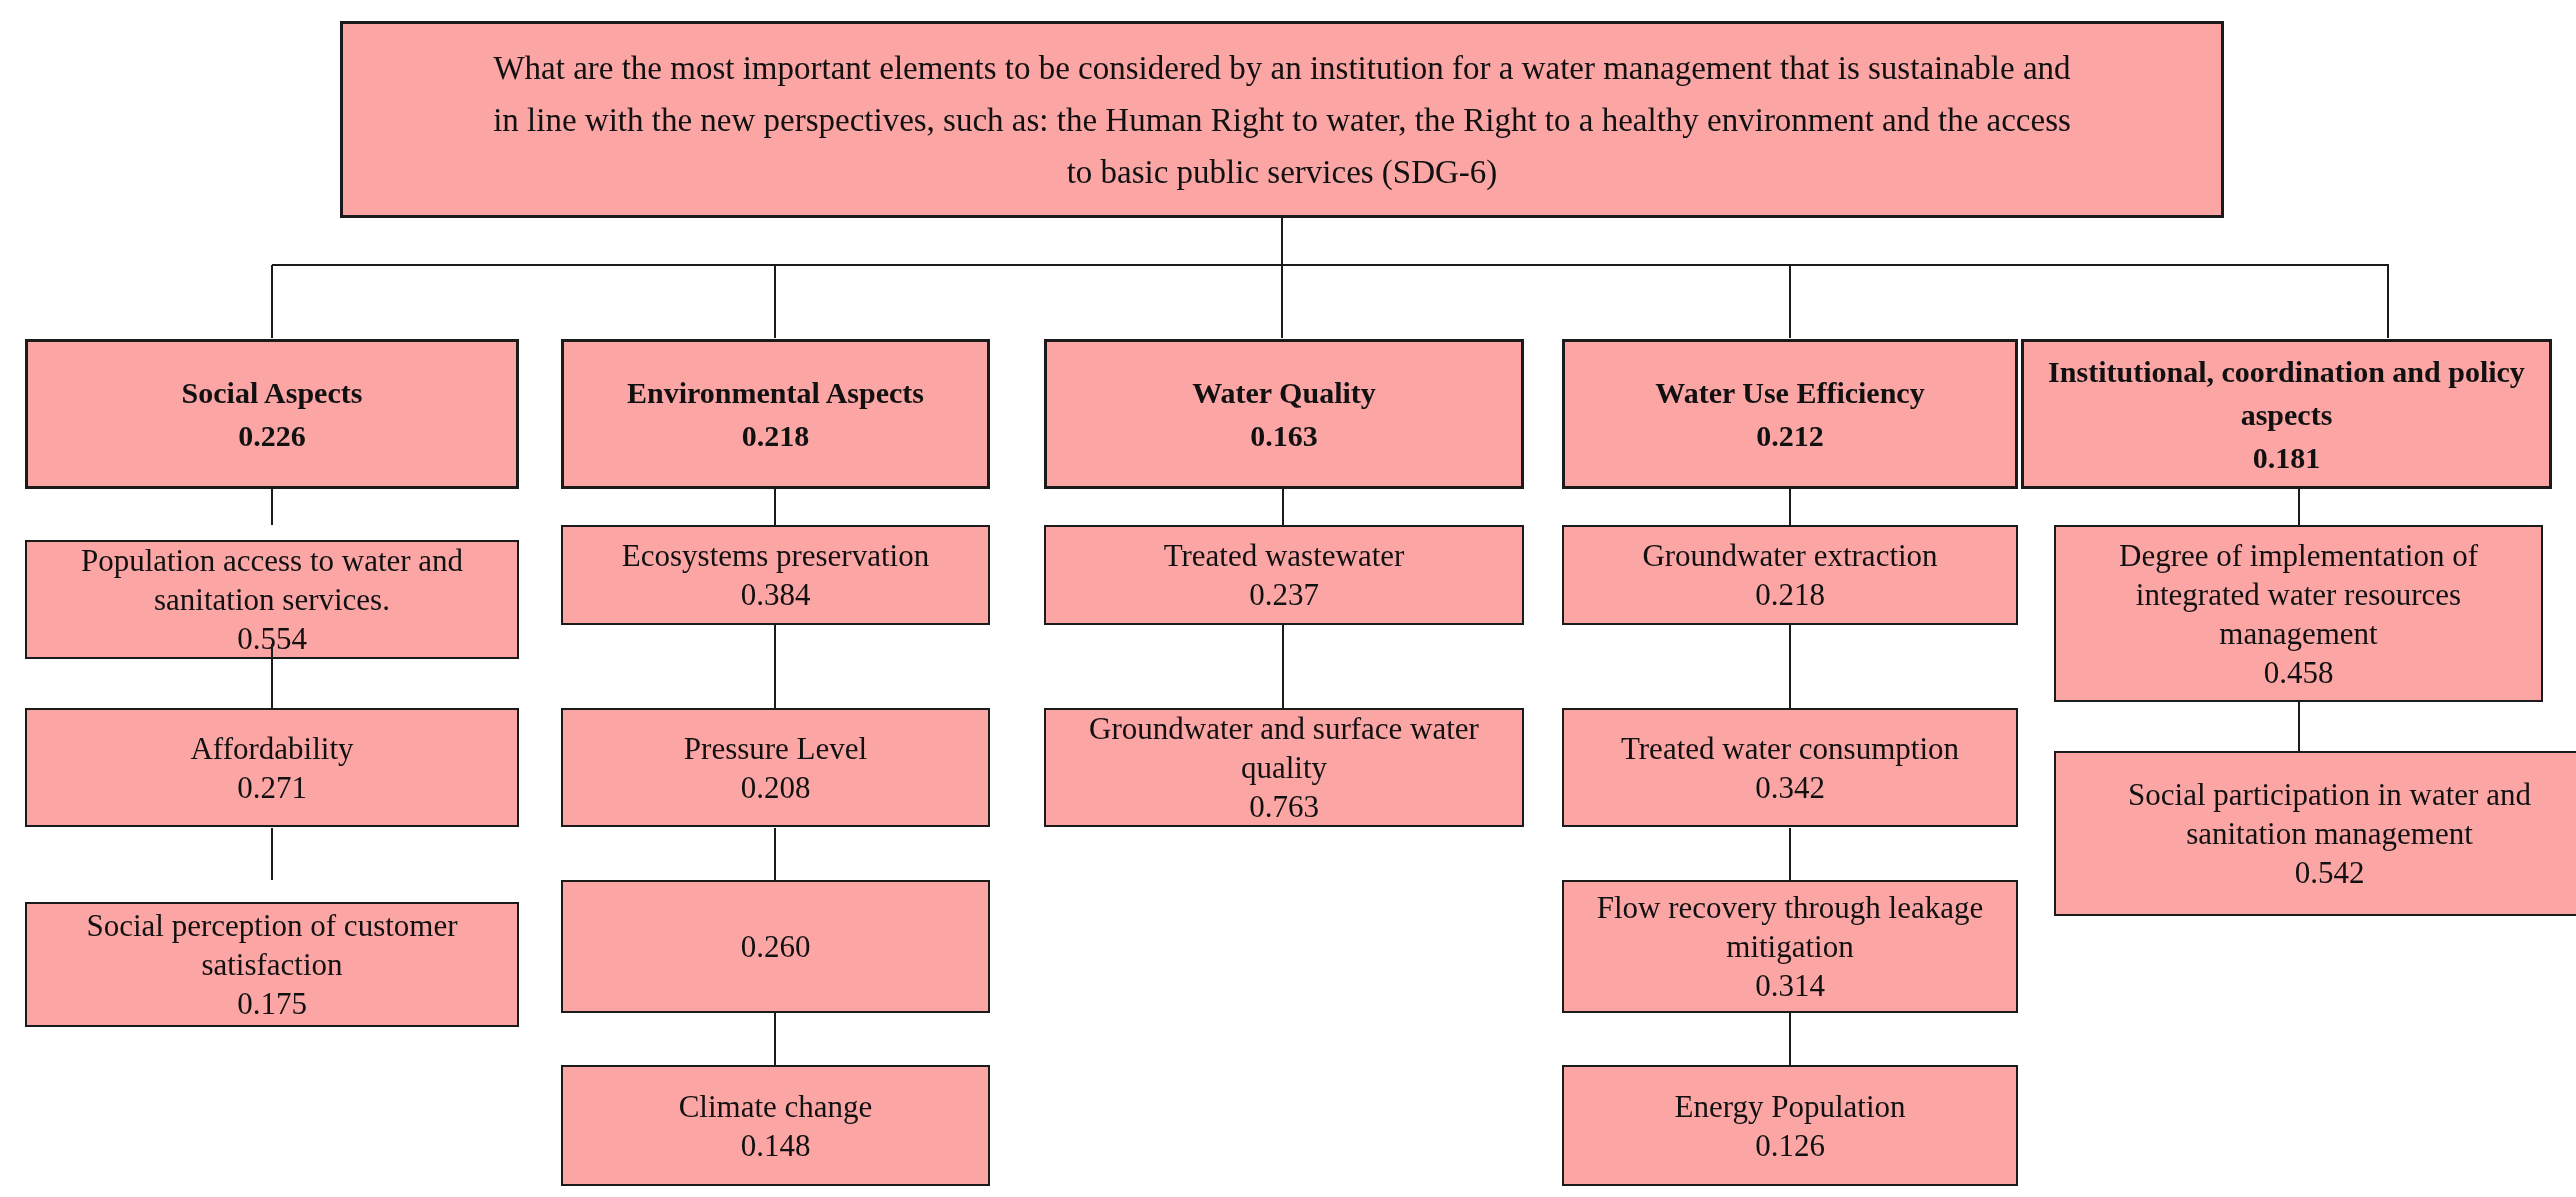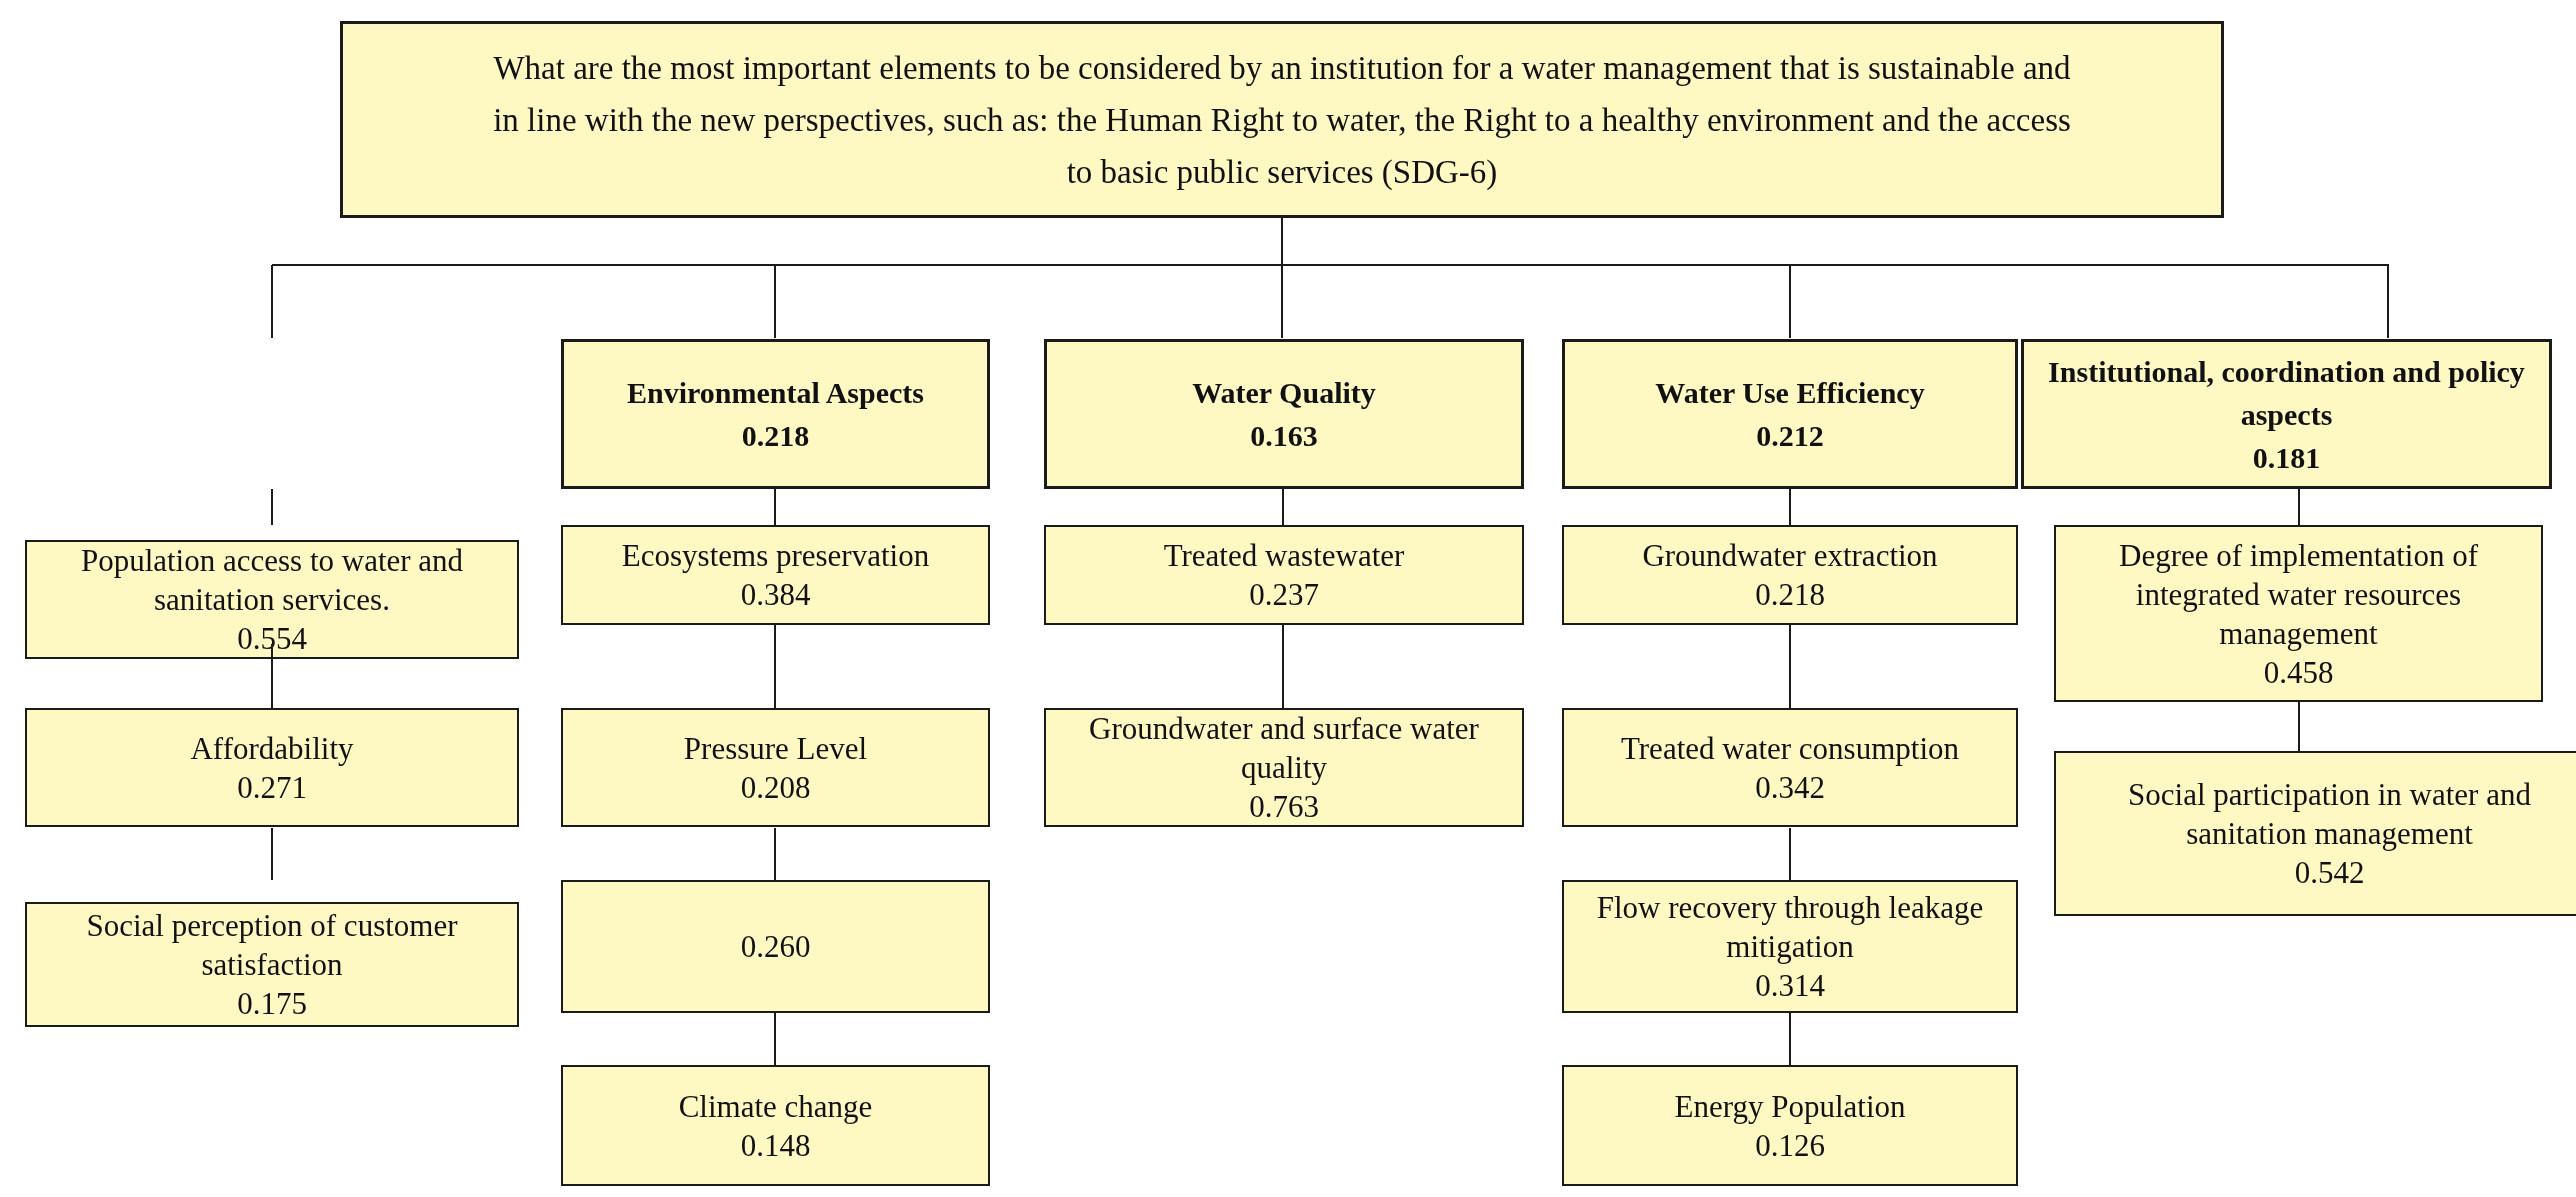--- a/index.html
+++ b/index.html
@@ -11,21 +11,21 @@
     position: relative;
     width: 2576px;
     height: 1197px;
     background: #ffffff;
     font-family: "Liberation Serif", "DejaVu Serif", serif;
     color: #111111;
   }
   .box {
     position: absolute;
     box-sizing: border-box;
-    background: #fef9c3;
+    background: #fca5a5;
     border: 2.4px solid #1b1b1b;
     display: flex;
     flex-direction: column;
     justify-content: center;
     align-items: center;
     text-align: center;
     padding: 13px 13px;
   }
   .box-goal {
     border-width: 3.6px;
@@ -64,20 +64,24 @@
   <div class="line" style="left:1281px; top:218px; width:2.4px; height:49px;"></div>
 
   <div class="line" style="left:272px; top:264px; width:2117px; height:2.4px;"></div>
 
   <div class="line" style="left:271px;  top:265px; width:2.4px; height:73px;"></div>
   <div class="line" style="left:774px; top:265px; width:2.4px; height:73px;"></div>
   <div class="line" style="left:1281px; top:265px; width:2.4px; height:73px;"></div>
   <div class="line" style="left:1789px; top:265px; width:2.4px; height:73px;"></div>
   <div class="line" style="left:2387px; top:265px; width:2.4px; height:73px;"></div>
 
+  <div class="box box-crit" style="left:25px; top:339px; width:494px; height:150px;">
+    <span class="lbl">Social Aspects</span>
+    <span class="wt">0.226</span>
+  </div>
   <div class="line" style="left:271px; top:489px; width:2.4px; height:36px;"></div>
   <div class="box box-sub" style="left:25px; top:540px; width:494px; height:119px;">
     <span class="lbl">Population access to water and sanitation services.</span>
     <span class="wt">0.554</span>
   </div>
   <div class="line" style="left:271px; top:644px; width:2.4px; height:64px;"></div>
   <div class="box box-sub" style="left:25px; top:708px; width:494px; height:119px;">
     <span class="lbl">Affordability</span>
     <span class="wt">0.271</span>
   </div>

